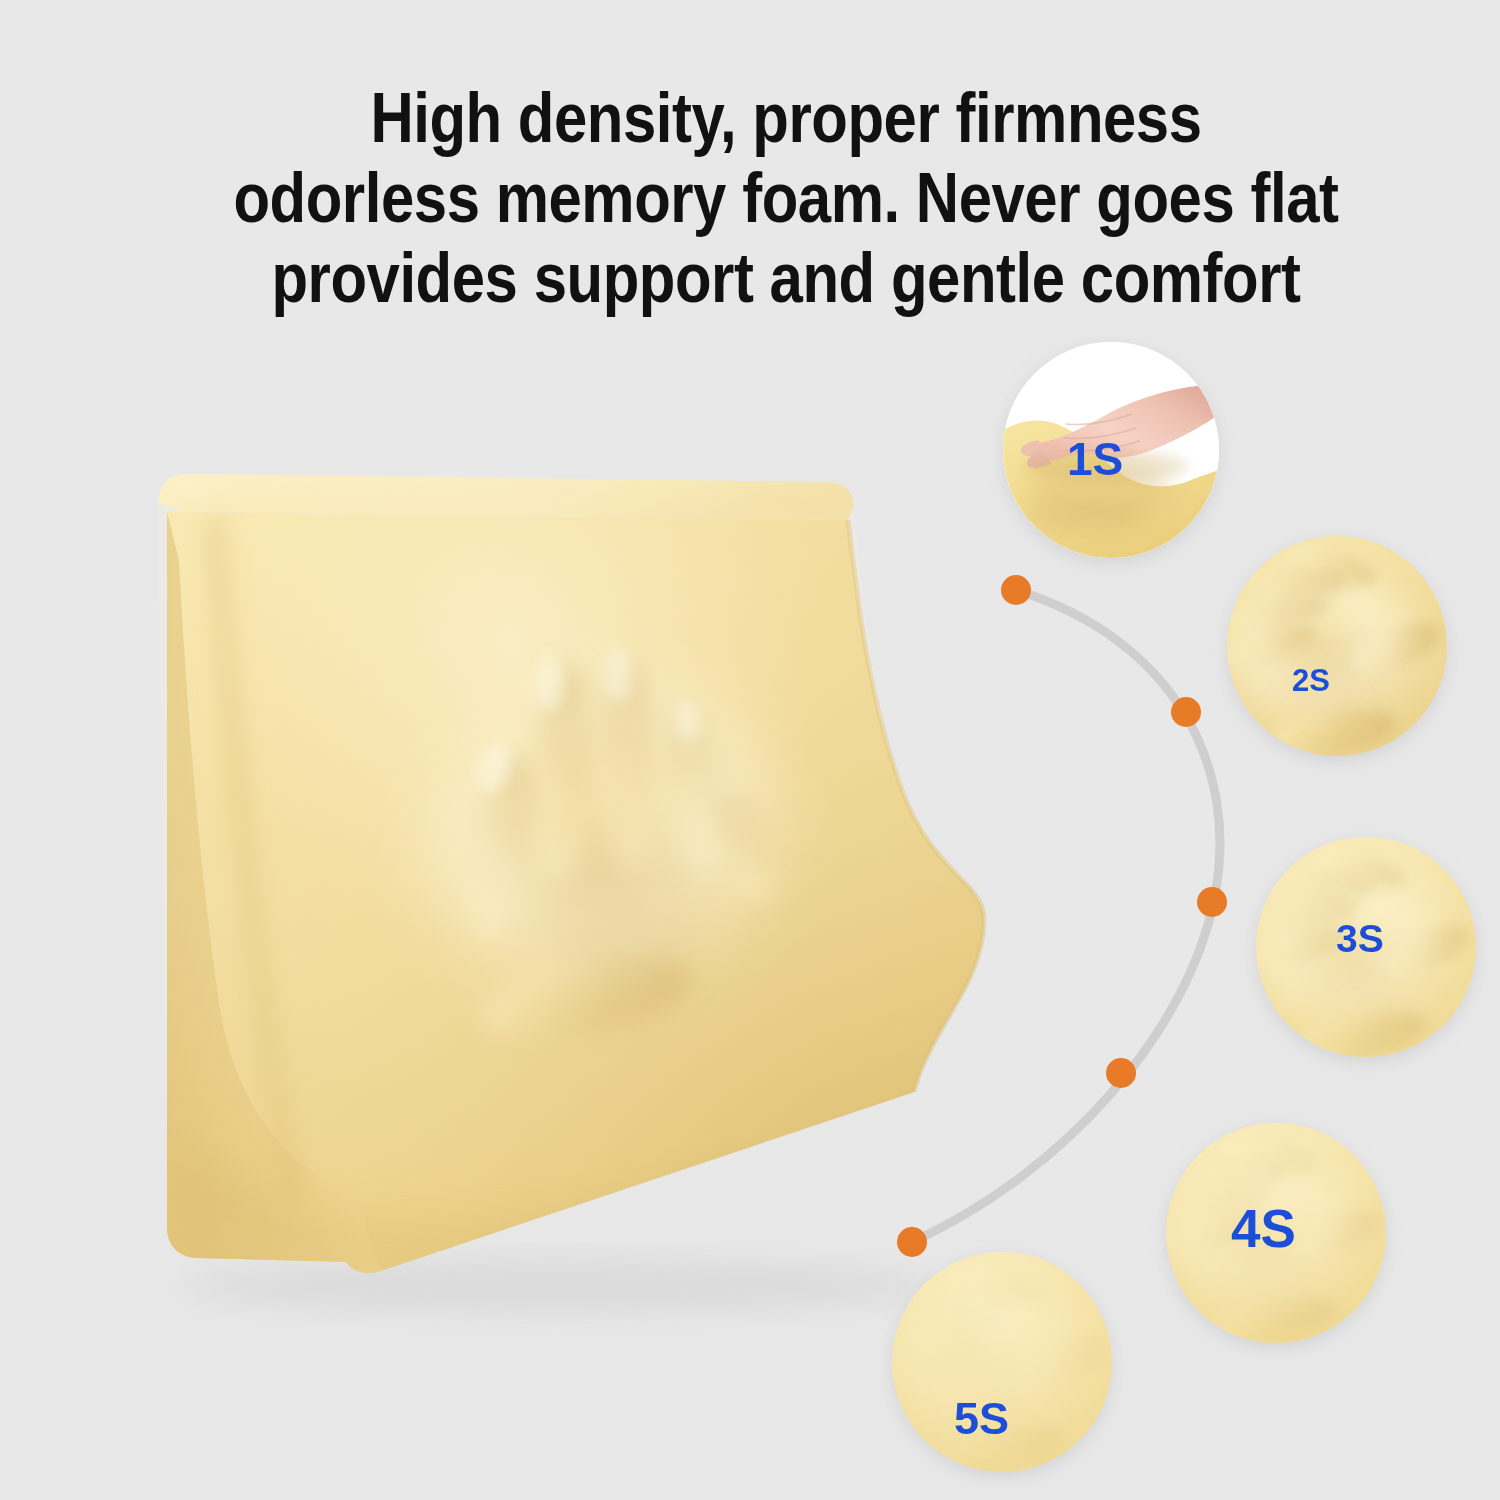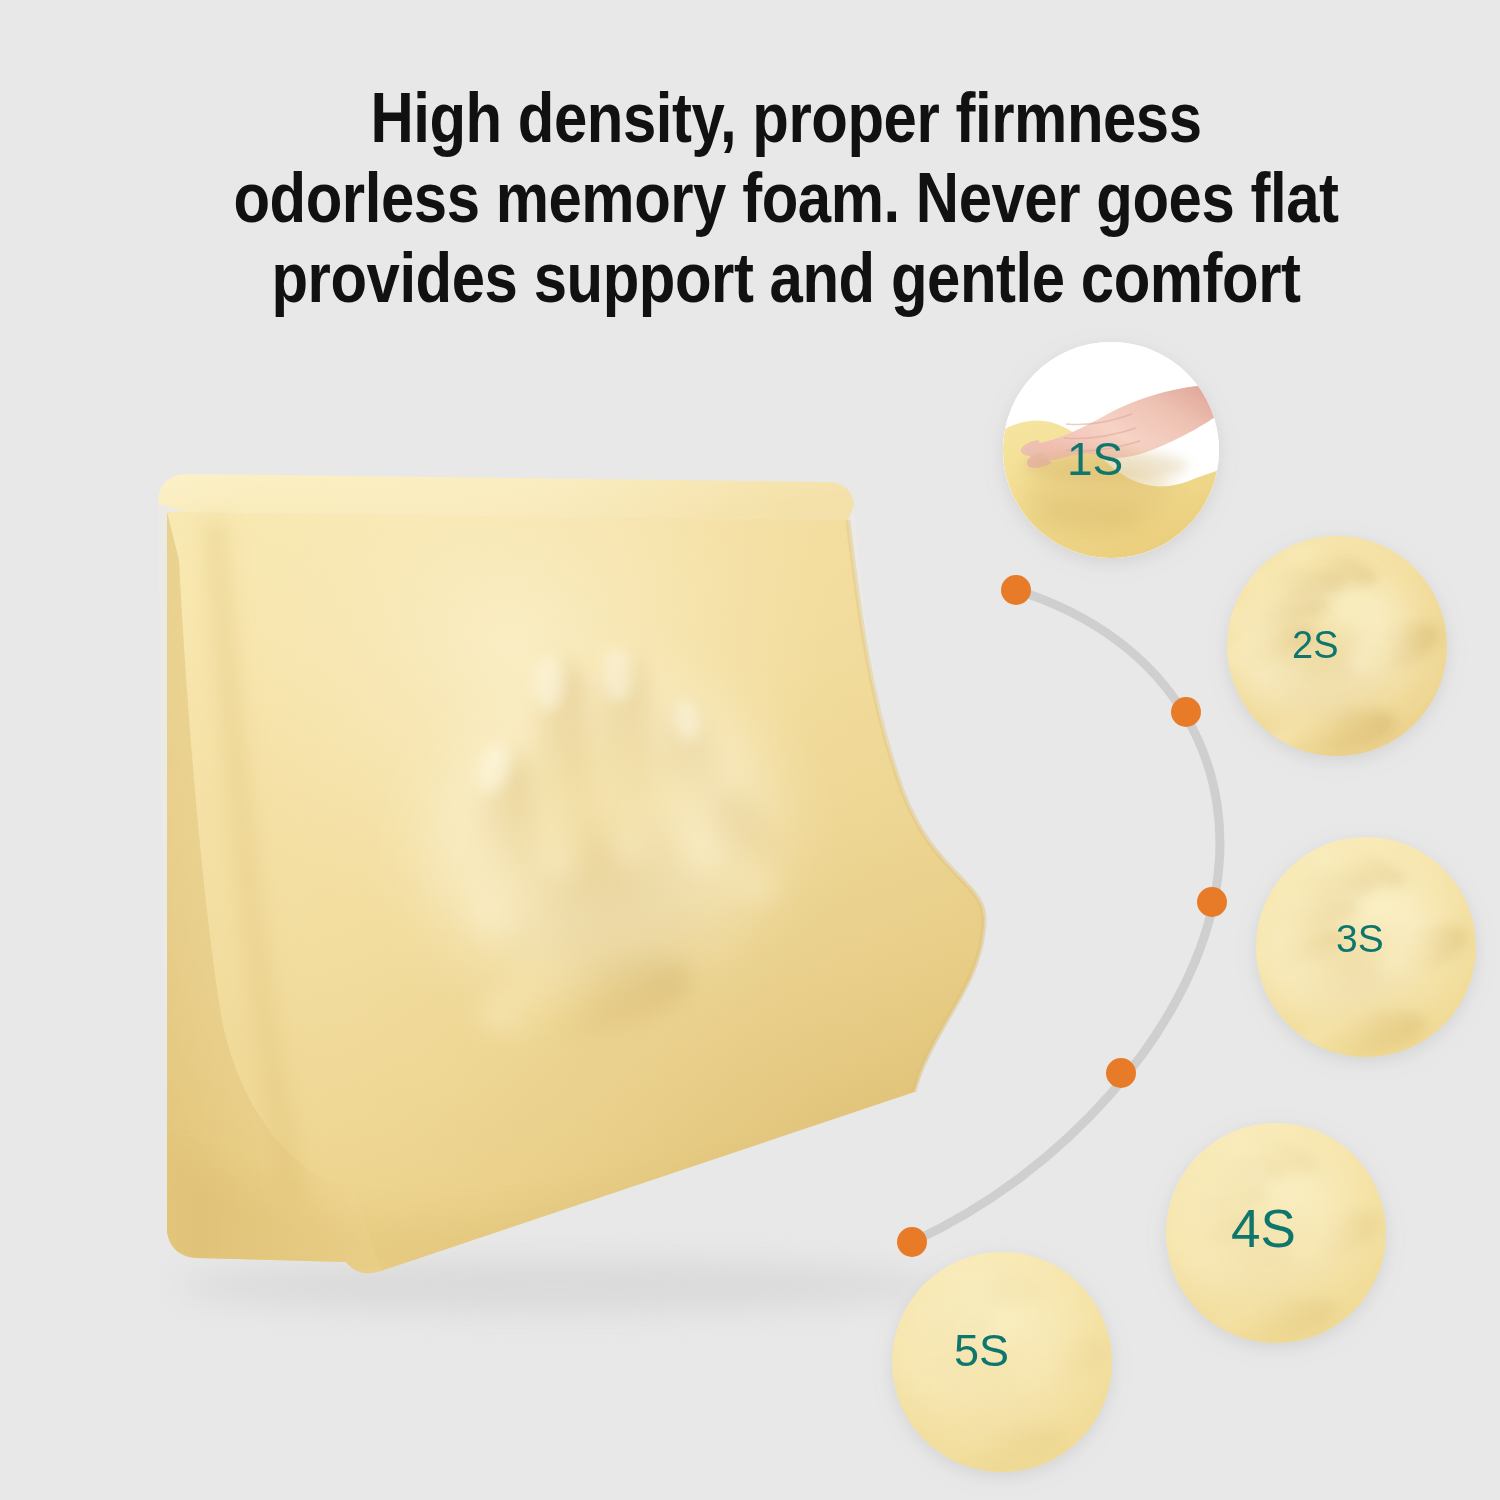--- a/index.html
+++ b/index.html
@@ -45,33 +45,33 @@
   #art {
     position:absolute;
     left:0; top:0;
     width:1500px; height:1500px;
     display:block;
   }
 
   
   .bubble-label {
     position:absolute;
-    color:#0f766e;
-    font-weight:400;
+    color:#1d4ed8;
+    font-weight:700;
     font-size:46px;
     line-height:46px;
     letter-spacing:0px;
     white-space:nowrap;
     pointer-events:none;
   }
   .bl-1 { left:1031px; top:436px; }
-  .bl-2 { left:1256px; top:622px; font-size:38px; }
+  .bl-2 { left:1256px; top:658px; font-size:31px; }
   .bl-3 { left:1300px; top:916px; font-size:39px; }
   .bl-4 { left:1195px; top:1206px; font-size:53px; }
-  .bl-5 { left:918px; top:1328px; font-size:45px; }
+  .bl-5 { left:918px; top:1396px; font-size:45px; }
 </style>
 </head>
 <body>
 
 <div id="stage" style="background: rgb(232, 232, 232); margin-left: 36px;">
 
   <div id="headline" style="color: rgb(17, 17, 17);">
     <span class="hl-line">High density, proper firmness</span>
     <span class="hl-line">odorless memory foam. Never goes flat</span>
     <span class="hl-line">provides support and gentle comfort</span>

